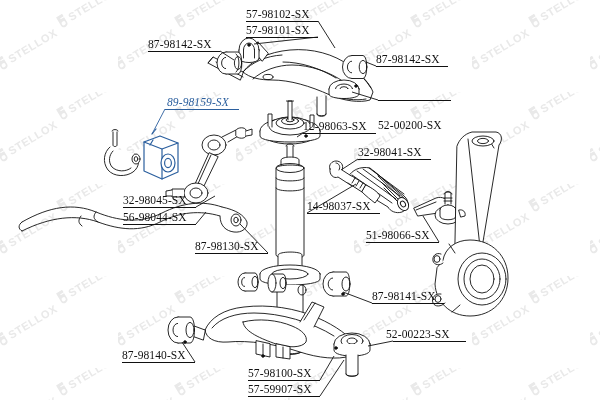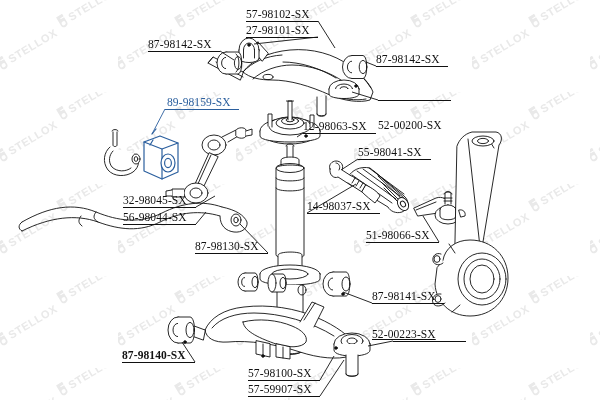--- a/index.html
+++ b/index.html
@@ -38,20 +38,21 @@
     position: absolute;
     font-family: "Liberation Serif", serif;
     font-size: 11.5px;
     color: #111111;
     white-space: nowrap;
     letter-spacing: 0.1px;
     line-height: 13px;
   }
   .part-label.hl {
     color: #2b5f9e;
+    font-style: italic;
   }
   .label-rule {
     position: absolute;
     height: 0;
     border-top: 1px solid #111111;
   }
   .label-rule.hl {
     border-top-color: #2b5f9e;
   }
 </style>
@@ -373,49 +374,49 @@
       <path d="M320,396 L344,360"></path>
     </g>
     <g stroke="#2b5f9e" stroke-width="0.9" fill="none">
       <path d="M165,109 L152,134"></path>
     </g>
   </svg>
 
   <div id="label-layer">
       <div class="part-label" style="left: 246px; top: 8px;">57-98102-SX</div>
       <div class="label-rule" style="left: 246px; top: 21px; width: 72px;"></div>
-      <div class="part-label" style="left: 246px; top: 24px;">27-98101-SX</div>
+      <div class="part-label" style="left: 246px; top: 24px;">57-98101-SX</div>
       <div class="label-rule" style="left: 246px; top: 37px; width: 72px;"></div>
       <div class="part-label" style="left: 148px; top: 38px;">87-98142-SX</div>
       <div class="label-rule" style="left: 148px; top: 51px; width: 72px;"></div>
       <div class="part-label" style="left: 376px; top: 53px;">87-98142-SX</div>
       <div class="label-rule" style="left: 376px; top: 66px; width: 72px;"></div>
       <div class="part-label" style="left: 378px; top: 87px; margin-top: 32px;">52-00200-SX</div>
       <div class="label-rule" style="left: 378px; top: 100px; width: 73px;"></div>
       <div class="part-label hl" style="left: 167px; top: 96px;">89-98159-SX</div>
       <div class="label-rule hl" style="left: 165px; top: 109px; width: 74px;"></div>
       <div class="part-label" style="left: 303px; top: 120px;">12-98063-SX</div>
       <div class="label-rule" style="left: 303px; top: 133px; width: 73px;"></div>
-      <div class="part-label" style="left: 358px; top: 146px;">55-98041-SX</div>
+      <div class="part-label" style="left: 358px; top: 146px;">32-98041-SX</div>
       <div class="label-rule" style="left: 358px; top: 159px; width: 73px;"></div>
       <div class="part-label" style="left: 123px; top: 194px;">32-98045-SX</div>
       <div class="label-rule" style="left: 123px; top: 207px; width: 73px;"></div>
       <div class="part-label" style="left: 123px; top: 211px;">56-98044-SX</div>
       <div class="label-rule" style="left: 123px; top: 224px; width: 73px;"></div>
       <div class="part-label" style="left: 307px; top: 200px;">14-98037-SX</div>
       <div class="label-rule" style="left: 307px; top: 213px; width: 73px;"></div>
       <div class="part-label" style="left: 366px; top: 229px;">51-98066-SX</div>
       <div class="label-rule" style="left: 366px; top: 242px; width: 73px;"></div>
       <div class="part-label" style="left: 195px; top: 240px;">87-98130-SX</div>
       <div class="label-rule" style="left: 195px; top: 253px; width: 73px;"></div>
       <div class="part-label" style="left: 372px; top: 290px;">87-98141-SX</div>
       <div class="label-rule" style="left: 372px; top: 303px; width: 72px;"></div>
-      <div class="part-label" style="left: 372px; top: 328px; text-decoration: underline;">52-00223-SX</div>
+      <div class="part-label" style="left: 386px; top: 328px;">52-00223-SX</div>
       <div class="label-rule" style="left: 393px; top: 341px; width: 73px;"></div>
-      <div class="part-label" style="left: 122px; top: 349px; font-weight: bold;">87-98140-SX</div>
+      <div class="part-label" style="left: 122px; top: 349px;">87-98140-SX</div>
       <div class="label-rule" style="left: 122px; top: 362px; width: 73px;"></div>
       <div class="part-label" style="left: 248px; top: 367px; text-align: right;">57-98100-SX</div>
       <div class="label-rule" style="left: 248px; top: 380px; width: 72px;"></div>
       <div class="part-label" style="left: 248px; top: 383px;">57-59907-SX</div>
       <div class="label-rule" style="left: 248px; top: 396px; width: 72px;"></div>
     </div>
 
 </div>
 
 </body></html>

